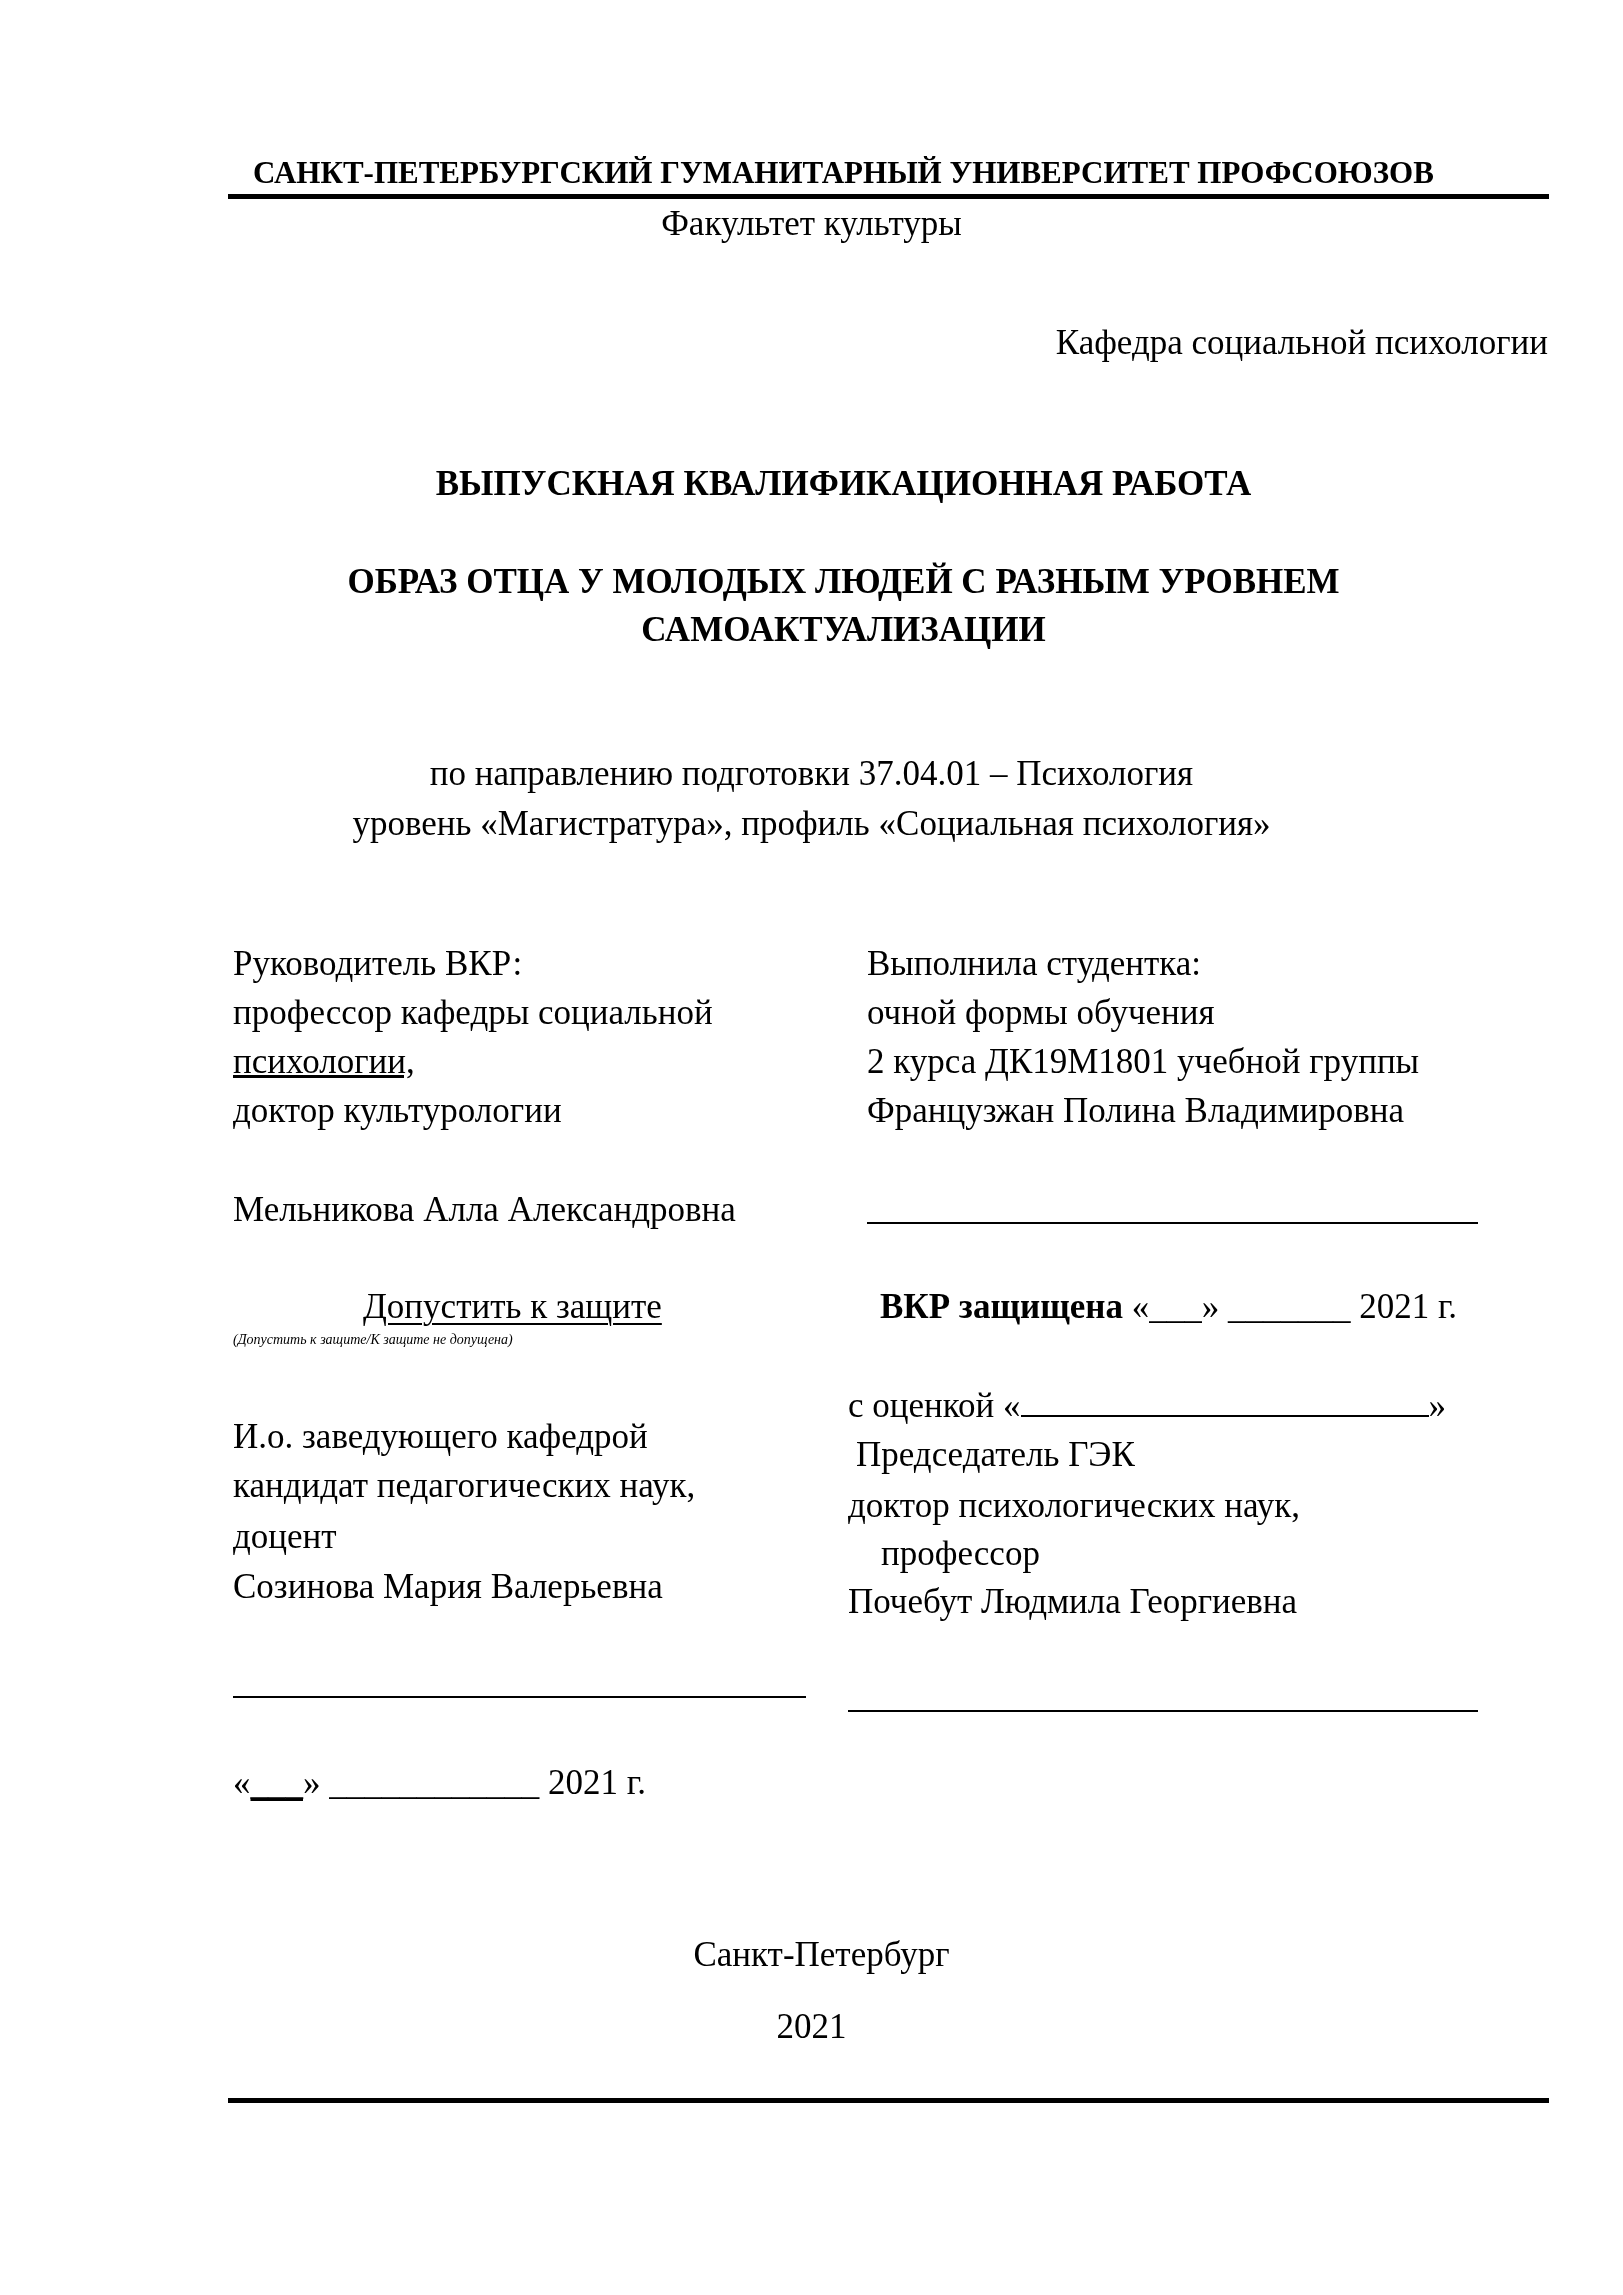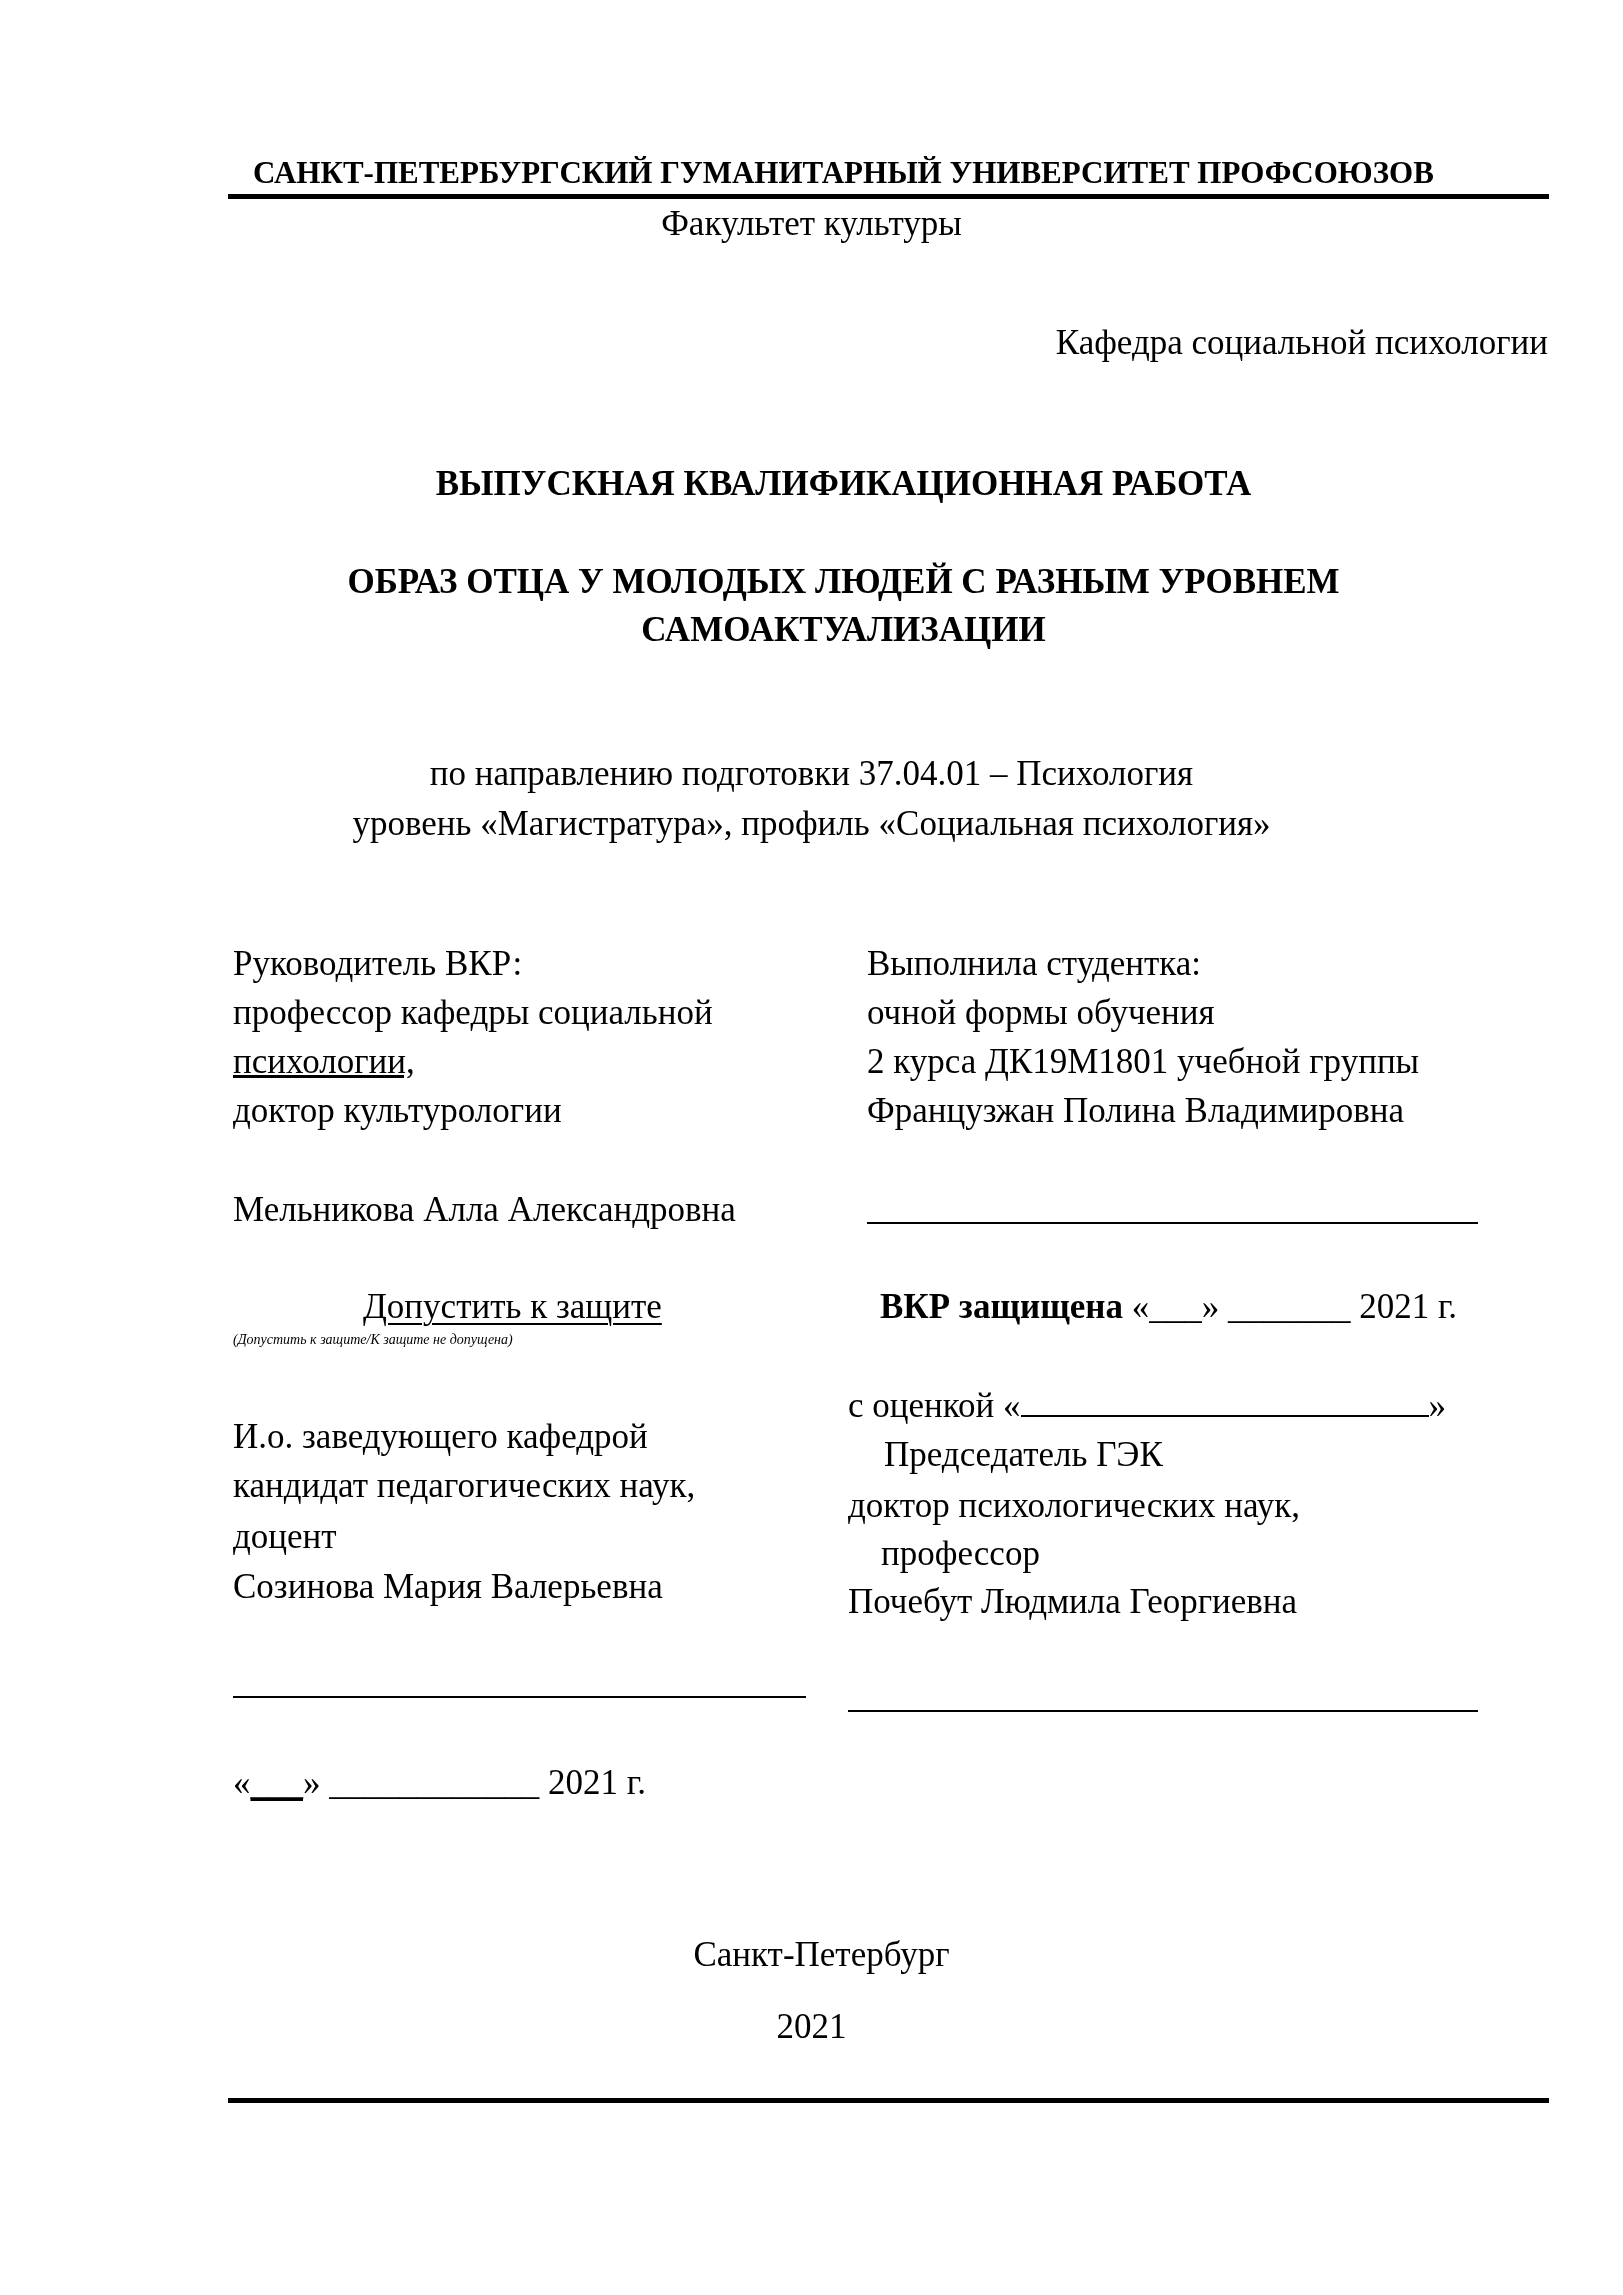--- a/index.html
+++ b/index.html
@@ -46,21 +46,21 @@
 <div class="t u" style="top:1289px;left:363px;">Допустить к защите</div>
 <div class="t i" style="top:1333px;left:233px;">(Допустить к защите/К защите не допущена)</div>
 
 <div class="t" style="top:1289px;left:848px;">
   <span class="b">ВКР защищена</span>
   <span>«___» _______ 2021 г.</span>
 </div>
 <div class="t" style="top:1388px;left:848px;">
   <span>с оценкой «</span><span style="display:inline-block;width:408px;border-bottom:2.4px solid #000;height:23.6px;"></span><span>»</span>
 </div>
-<div class="t" style="top:1437px;left:884px;">Председатель ГЭК</div>
+<div class="t" style="top:1437px;left:856px;">Председатель ГЭК</div>
 <div class="t" style="top:1488px;left:848px;">доктор психологических наук,</div>
 <div class="t" style="top:1536px;left:848px;margin-left:33px;">профессор</div>
 <div class="t" style="top:1584px;left:848px;">Почебут Людмила Георгиевна</div>
 <div class="sig" style="top:1710px;left:848px;width:630px;"></div>
 
 <div class="t" style="top:1419px;left:233px;">И.о. заведующего кафедрой</div>
 <div class="t" style="top:1468px;left:233px;">кандидат педагогических наук,</div>
 <div class="t" style="top:1519px;left:233px;">доцент</div>
 <div class="t" style="top:1569px;left:233px;">Созинова Мария Валерьевна</div>
 <div class="sig" style="top:1696px;left:233px;width:573px;"></div>

